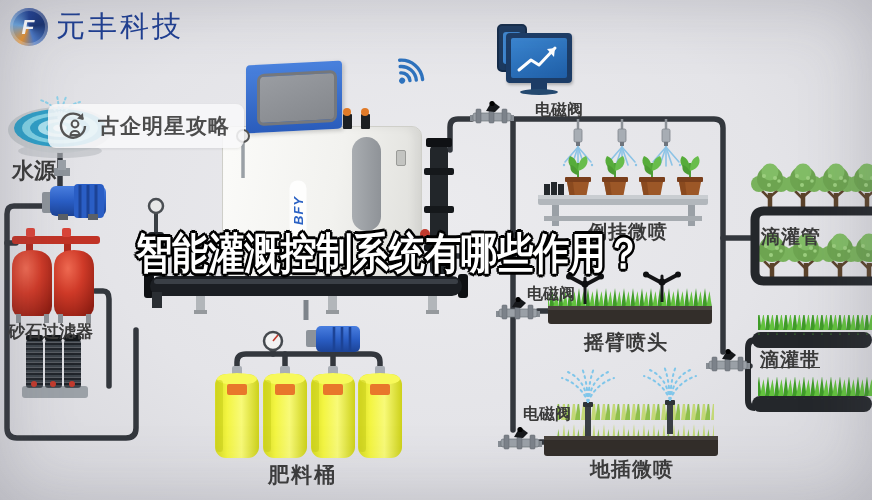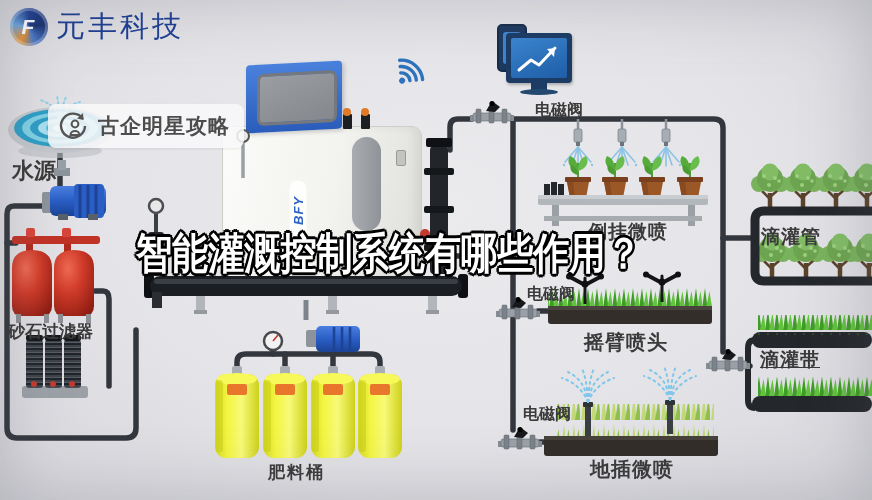--- a/index.html
+++ b/index.html
@@ -413,21 +413,21 @@
         <polyline points="8,32 20,22 28,27 44,10" stroke="#fff" stroke-width="3" fill="none" stroke-linecap="round" stroke-linejoin="round"></polyline>
         <path d="M44 10 L36 11 L43 19 Z" fill="#fff"></path>
       </svg>
     </div>
     <div class="abs mon-stand"></div>
     <div class="abs mon-base"></div>
   </div>
 
   <div class="lbl" style="left:12px;top:156px;font-size:22px;">水源</div>
   <div class="lbl" style="left:8px;top:320px;font-size:17px;">砂石过滤器</div>
-  <div class="lbl" style="left:268px;top:461px;font-size:17px;letter-spacing:2px;">肥料桶</div>
+  <div class="lbl" style="left:268px;top:461px;font-size:21px;letter-spacing:2px;">肥料桶</div>
 
   <div class="lbl" style="left:535px;top:100px;font-size:16px;">电磁阀</div>
   <div class="lbl" style="left:588px;top:219px;font-size:19px;letter-spacing:1px;">倒挂微喷</div>
 
   <div class="lbl" style="left:527px;top:284px;font-size:16px;">电磁阀</div>
   <div class="lbl" style="left:584px;top:329px;font-size:20px;letter-spacing:1px;">摇臂喷头</div>
 
   <div class="lbl" style="left:523px;top:404px;font-size:16px;">电磁阀</div>
   <div class="lbl" style="left:590px;top:456px;font-size:20px;letter-spacing:1px;">地插微喷</div>
 

